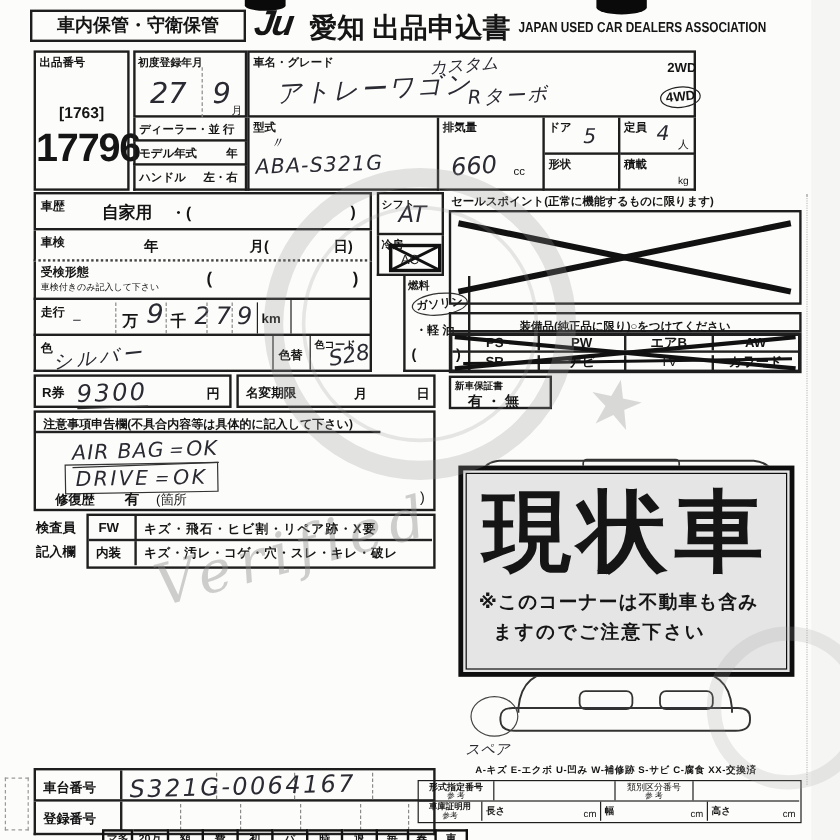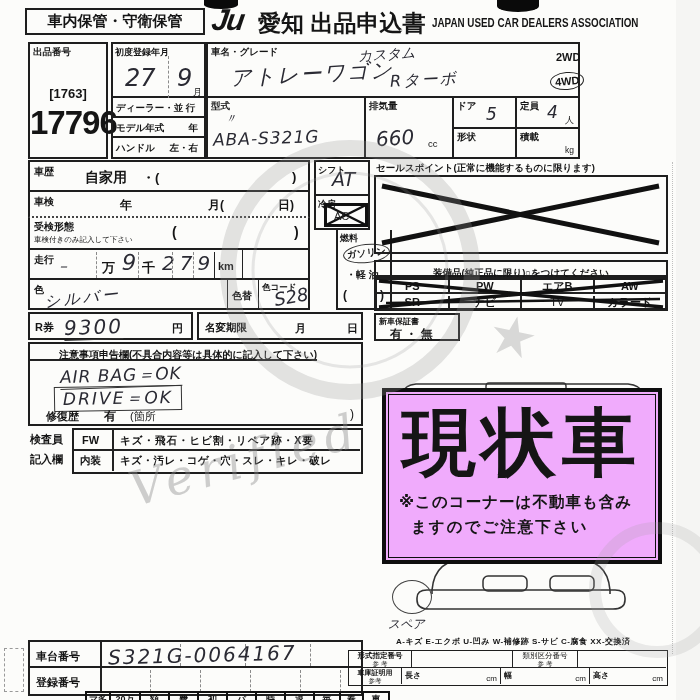--- a/index.html
+++ b/index.html
@@ -165,21 +165,21 @@
     <span class="abs hw" style="left:34px;top:1px;font-size:20px;letter-spacing:2px;border-bottom:1.5px solid #333;transform:rotate(-2deg);">9300</span>
     <span class="abs lbl" style="left:142px;top:7px;font-size:11px;">円</span>
   </div>
   <div class="box" style="left:197px;top:312px;width:166px;height:28px;">
     <span class="abs lbl" style="left:6px;top:7px;font-size:10.5px;">名変期限</span>
     <span class="abs lbl" style="left:96px;top:7px;font-size:11px;">月</span>
     <span class="abs lbl" style="left:148px;top:7px;font-size:11px;">日</span>
   </div>
 
   <div class="box" style="left:28px;top:342px;width:335px;height:84px;">
-    <div class="abs" style="left:0;top:0;width:287px;height:17px;border-bottom:2px solid #222;text-align:right;">
+    <div class="abs" style="left:0;top:0;width:287px;height:17px;border-bottom:2px solid #222;">
       <span class="lbl" style="font-size:10px;margin-left:6px;line-height:16px;display:inline-block;">注意事項申告欄(不具合内容等は具体的に記入して下さい)</span>
     </div>
     <span class="abs hw" style="left:30px;top:20px;font-size:17px;letter-spacing:1px;border-bottom:1.5px solid #333;transform:rotate(-2deg);">AIR BAG＝OK</span>
     <span class="abs hw" style="left:24px;top:42px;font-size:17px;letter-spacing:2px;border:1.5px solid #333;padding:0 8px;transform:rotate(-1deg);">DRIVE＝OK</span>
     <span class="abs lbl" style="left:16px;top:65px;font-size:11px;">修復歴</span>
     <span class="abs lbl" style="left:74px;top:64px;font-size:12px;">有</span>
     <span class="abs" style="left:100px;top:65px;font-size:11px;">(箇所</span>
     <span class="abs" style="left:320px;top:63px;font-size:12px;">)</span>
   </div>
 
@@ -232,21 +232,21 @@
   <div class="box" style="left:374px;top:313px;width:86px;height:28px;">
     <span class="abs lbl" style="left:3px;top:1px;font-size:8px;">新車保証書</span>
     <span class="abs lbl" style="left:14px;top:11px;font-size:12px;">有 ・ 無</span>
   </div>
 
   <svg class="abs" width="250" height="14" style="left:398px;top:380px;z-index:1;">
     <path d="M4,14 Q6,5 18,4 L230,4 Q242,5 246,14" fill="none" stroke="#333" stroke-width="1.6"></path>
     <rect x="88" y="3" width="80" height="9" rx="3" fill="none" stroke="#333" stroke-width="1.4"></rect>
   </svg>
 
-  <div class="abs" style="left:382px;top:388px;width:280px;height:176px;border:4px solid #0e0e0e;background:#f0abfc;z-index:2;">
+  <div class="abs" style="left:382px;top:388px;width:280px;height:176px;border:4px solid #0e0e0e;background:#e5e5e5;z-index:2;">
     <div class="abs" style="left:2px;top:2px;right:2px;bottom:2px;border:1.5px solid #0e0e0e;">
       <div style="text-align:center;font-size:74px;font-weight:900;letter-spacing:6px;line-height:1.25;margin-top:2px;">現状車</div>
       <div style="font-size:15.5px;font-weight:bold;margin:2px 0 0 10px;letter-spacing:1px;">※このコーナーは不動車も含み</div>
       <div style="font-size:15.5px;font-weight:bold;margin:4px 0 0 22px;letter-spacing:2px;">ますのでご注意下さい</div>
     </div>
   </div>
 
   <svg class="abs" width="226" height="60" style="left:408px;top:556px;z-index:1;">
     <path d="M24,38 L24,34 C26,12 38,4 58,3 L168,3 C188,4 200,12 202,34 L202,38" fill="none" stroke="#333" stroke-width="1.6"></path>
     <rect x="75" y="20" width="44" height="15" rx="5" fill="none" stroke="#333" stroke-width="1.5"></rect>

